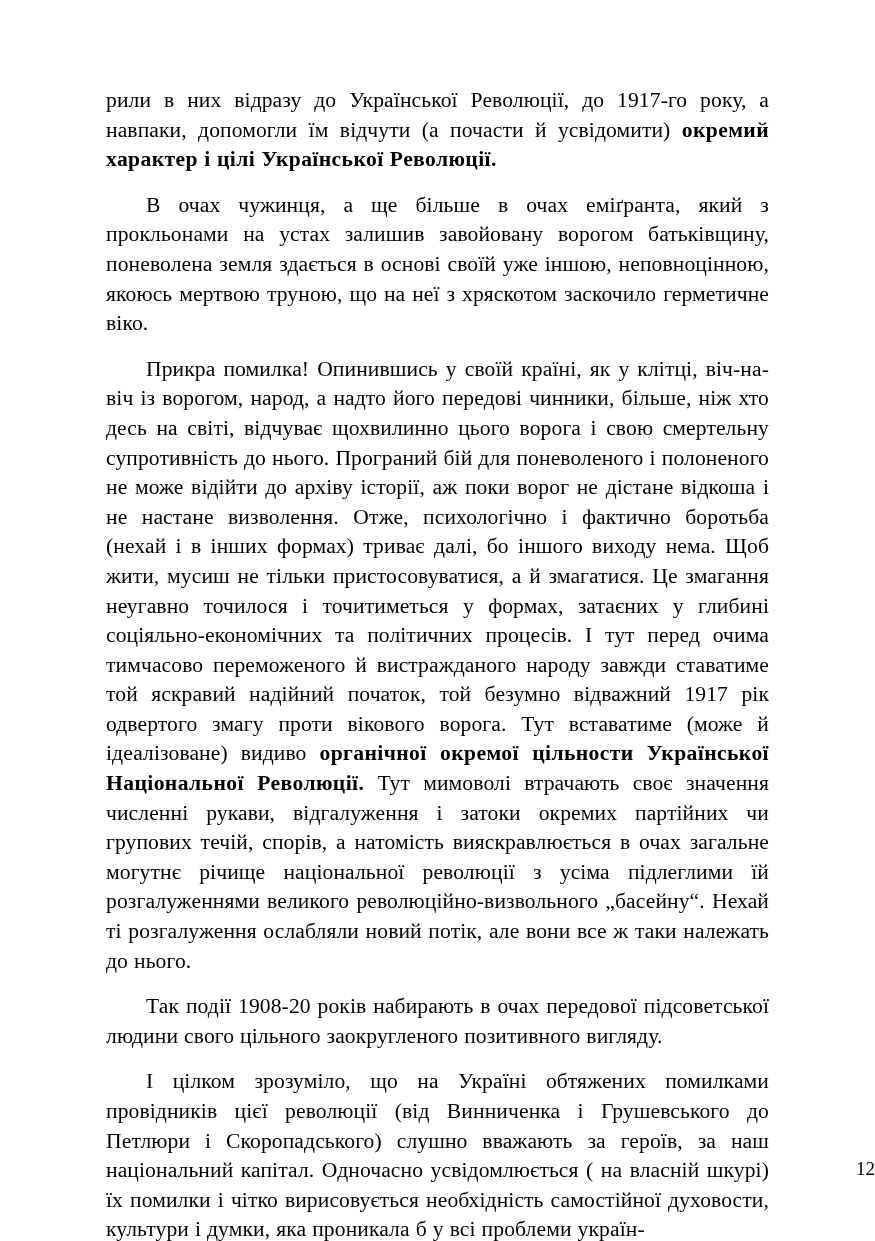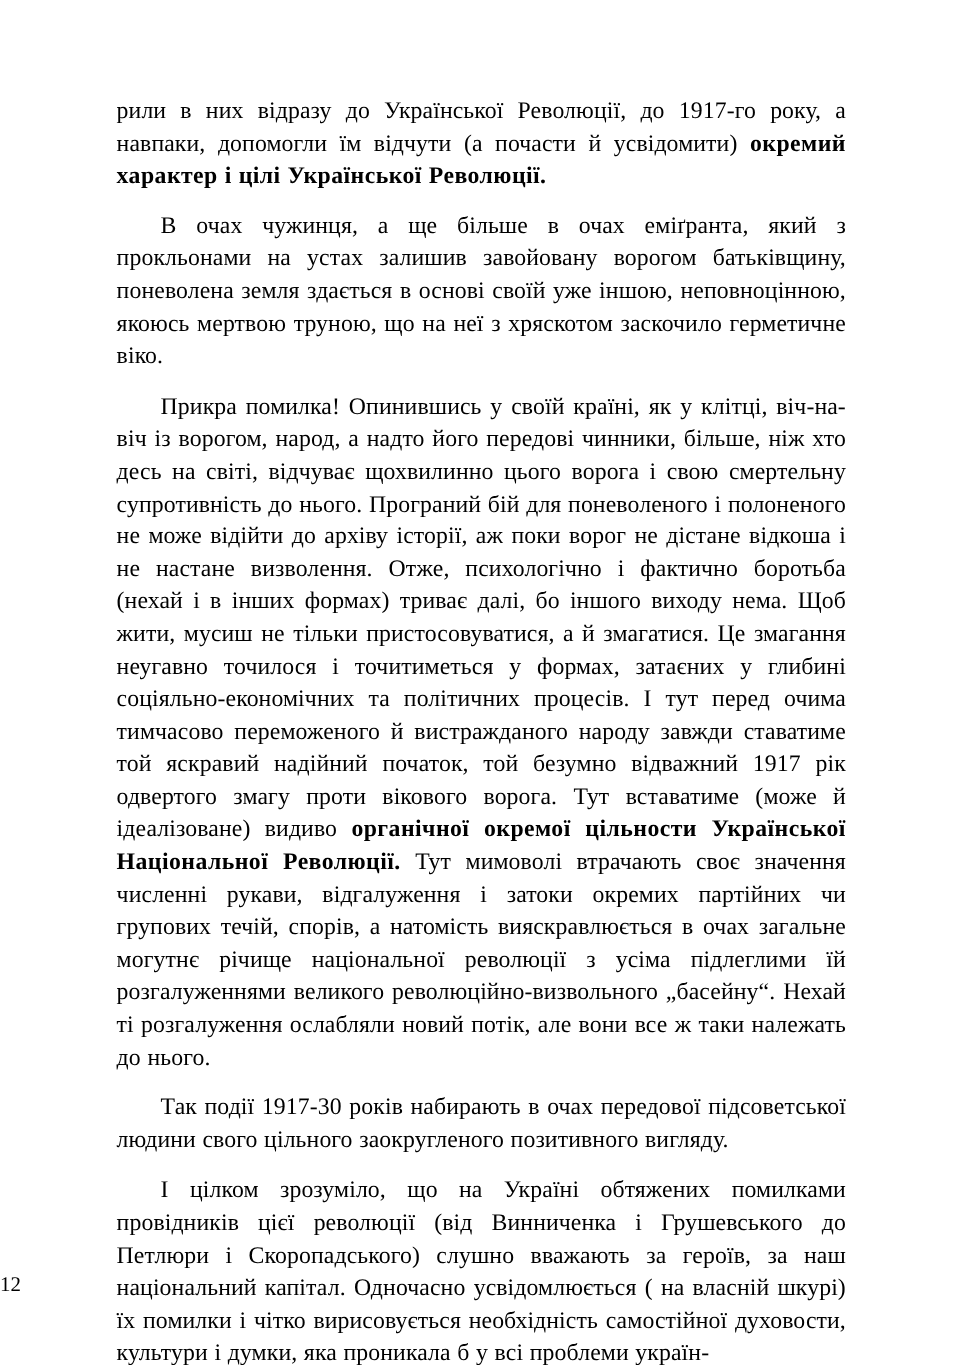--- a/index.html
+++ b/index.html
@@ -54,21 +54,21 @@
   .b {
     font-weight: bold;
     letter-spacing: 0.4px;
   }
 
   #page-number {
     position: absolute;
     left: 0;
     top: 1157px;
     width: 875px;
-    text-align: left;
+    text-align: right;
     font-size: 19px;
     line-height: 24px;
     font-family: "Liberation Serif", "DejaVu Serif", serif;
     color: #000000;
   }
 </style>
 </head>
 <body>
 
 <div id="page">
@@ -81,21 +81,21 @@
 
     <p class="para indent">
       <span>В очах чужинця, а ще більше в очах еміґранта, який з прокльонами на устах залишив завойовану ворогом батьківщину, поневолена земля здається в основі своїй уже іншою, неповноцінною, якоюсь мертвою труною, що на неї з хряскотом заскочило герметичне віко.</span>
     </p>
 
     <p class="para indent">
       <span>Прикра помилка! Опинившись у своїй країні, як у клітці, віч-на-віч із ворогом, народ, а надто його передові чинники, більше, ніж хто десь на світі, відчуває щохвилинно цього ворога і свою смертельну супротивність до нього. Програний бій для поневоленого і полоненого не може відійти до архіву історії, аж поки ворог не дістане відкоша і не настане визволення. Отже, психологічно і фактично боротьба (нехай і в інших формах) триває далі, бо іншого виходу нема. Щоб жити, мусиш не тільки пристосовуватися, а й змагатися. Це змагання неугавно точилося і точитиметься у формах, затаєних у глибині соціяльно-економічних та політичних процесів. І тут перед очима тимчасово переможеного й вистражданого народу завжди ставатиме той яскравий надійний початок, той безумно відважний 1917 рік одвертого змагу проти вікового ворога. Тут вставатиме (може й ідеалізоване) видиво </span><span class="b">органічної окремої цільности Української Національної Революції.</span><span> Тут мимоволі втрачають своє значення численні рукави, відгалуження і затоки окремих партійних чи групових течій, спорів, а натомість вияскравлюється в очах загальне могутнє річище національної революції з усіма підлеглими їй розгалуженнями великого революційно-визвольного „басейну“. Нехай ті розгалуження ослабляли новий потік, але вони все ж таки належать до нього.</span>
     </p>
 
     <p class="para indent">
-      <span>Так події 1917-30 років набирають в очах передової підсоветської людини свого цільного заокругленого позитивного вигляду.</span>
+      <span>Так події 1908-20 років набирають в очах передової підсоветської людини свого цільного заокругленого позитивного вигляду.</span>
     </p>
 
     <p class="para indent">
       <span>І цілком зрозуміло, що на Україні обтяжених помилками провідників цієї революції (від Винниченка і Грушевського до Петлюри і Скоропадського) слушно вважають за героїв, за наш національний капітал. Одночасно усвідомлюється ( на власній шкурі) їх помилки і чітко вирисовується необхідність самостійної духовости, культури і думки, яка проникала б у всі проблеми україн-</span>
     </p>
 
   </div>
 
   <div id="page-number">12</div>
 

